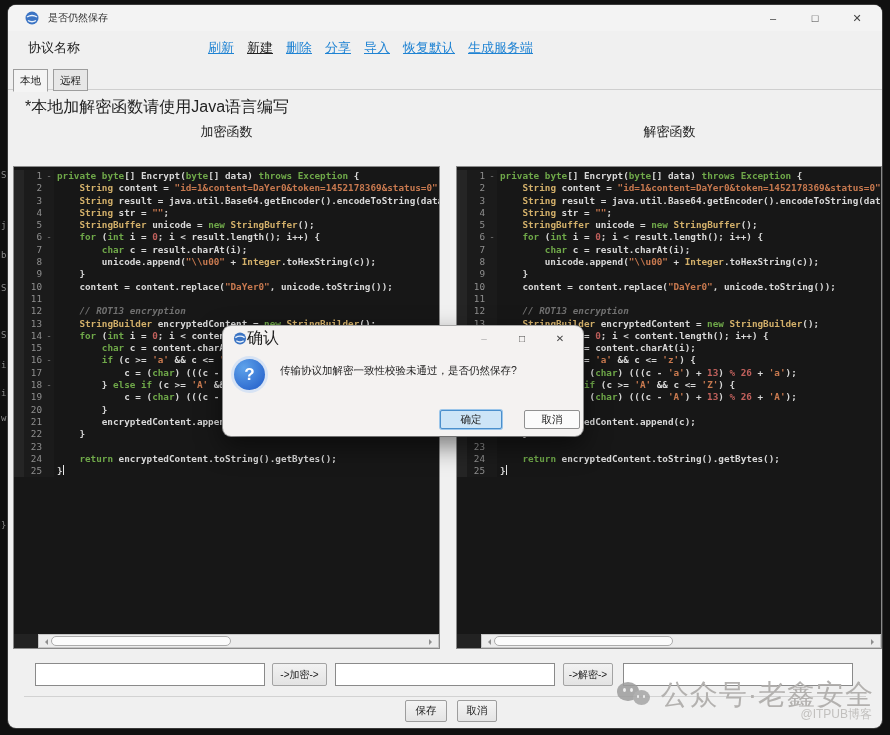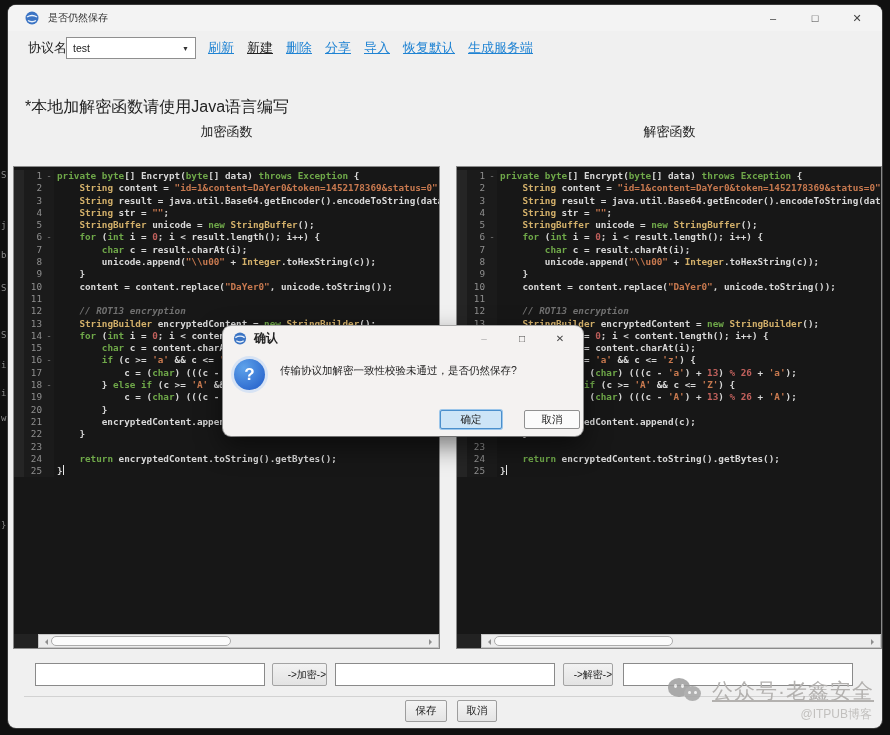--- a/index.html
+++ b/index.html
@@ -70,43 +70,43 @@
   .hs-arrow.l::after{left:3px;border-right-color:#8f8f8f;}
   .hs-arrow.r{margin-left:auto;} .hs-arrow.r::after{right:3px;border-left-color:#8f8f8f;}
   .hs-thumb{position:absolute;left:3%;width:45%;top:1px;bottom:1px;background:#fbfbfb;
             border:1px solid #ababab;border-radius:6px;}
 
   
   .io-input{position:absolute;top:658px;height:23px;background:#fff;border:1px solid #8a8a8a;
             font-size:10.5px;padding:0 4px;}
   #io1{left:27px;width:230px;} #io2{left:327px;width:220px;} #io3{left:615px;width:230px;}
   .io-btn{position:absolute;top:658px;height:23px;background:linear-gradient(#f2f2f2,#e3e3e3);
-          border:1px solid #a3a3a3;border-radius:2px;font-size:10px;color:#222;cursor:pointer;text-align:right;}
+          border:1px solid #a3a3a3;border-radius:2px;font-size:10px;color:#222;cursor:pointer;}
   #btn-enc{left:264px;width:55px;} #btn-dec{left:555px;width:50px;}
 
   .separator{position:absolute;left:16px;top:691px;width:842px;border-top:1px solid #d2d2d2;}
 
   .footer-btn{position:absolute;top:695px;height:22px;background:linear-gradient(#f4f4f4,#e4e4e4);
               border:1px solid #9d9d9d;border-radius:2px;font-size:10.5px;color:#222;cursor:pointer;}
   #btn-save{left:397px;width:42px;} #btn-cancel{left:449px;width:40px;}
 
   
   .watermark{position:absolute;right:8px;top:671px;display:flex;align-items:center;color:#b3b1af;}
   .wm-icon{width:38px;height:30px;position:relative;flex:0 0 38px;opacity:.85;}
   .wm-b1{position:absolute;left:0;top:2px;width:22px;height:19px;border-radius:50% 50% 48% 48%;background:#9d9d9d;}
   .wm-b2{position:absolute;left:16px;top:10px;width:17px;height:15px;border-radius:50%;background:#a6a6a6;}
   .wm-eye{position:absolute;width:3px;height:4px;border-radius:50%;background:#f0f0f0;}
-  .wm-text{font-size:21px;letter-spacing:1px;margin-left:6px;text-decoration:underline;}
+  .wm-text{font-size:28px;letter-spacing:1px;margin-left:6px;}
   .wm-sub{position:absolute;right:10px;top:701px;font-size:12px;color:#c2c0be;}
 
   
   .dialog{position:absolute;left:223px;top:326px;width:360px;height:110px;background:#f4f2f1;
           border-radius:8px;box-shadow:0 10px 26px rgba(0,0,0,.5),0 0 0 1px #b9b9b9;overflow:hidden;}
   .dlg-titlebar{position:absolute;left:0;top:0;width:100%;height:24px;display:flex;align-items:center;padding-left:10px;}
-  .dlg-title{margin-left:7px;font-size:12px;color:#222;font-weight:bold;}
+  .dlg-title{margin-left:0;font-size:16px;color:#222;}
   .dlg-controls{position:absolute;right:4px;top:0;height:24px;display:flex;}
   .dlg-btnc{width:38px;height:24px;display:flex;align-items:center;justify-content:center;font-size:10px;color:#444;}
   .dlg-btnc.dim{color:#b5b5b5;}
   .q-icon{position:absolute;left:11px;top:33px;width:31px;height:31px;border-radius:50%;
           background:radial-gradient(circle at 32% 28%,#5ea2ea,#2f6cd0 75%);
           box-shadow:0 0 0 3px #d7e3f4;color:#fff;font-size:17px;font-weight:bold;
           display:flex;align-items:center;justify-content:center;}
   .dlg-msg{position:absolute;left:57px;top:38px;font-size:10.5px;color:#1c1c1c;}
   .dlg-btn{position:absolute;top:84px;height:19px;border-radius:2px;font-size:10.5px;color:#1c1c1c;cursor:pointer;}
   #dlg-ok{left:217px;width:62px;background:#cde5f7;border:1px solid #4b8fcc;box-shadow:0 0 0 1px #9cc6ea;}
@@ -138,35 +138,32 @@
       <span class="win-title">是否仍然保存</span>
       <div class="win-controls">
         <span class="win-btn">–</span>
         <span class="win-btn">□</span>
         <span class="win-btn">✕</span>
       </div>
     </div>
 
     <div class="toolbar">
       <span class="proto-label">协议名称</span>
-      <div class="select">
-        <span>test</span>
-        <span class="chev">▼</span>
-      </div>
       <nav class="links" id="toolbar-links">
           <a>刷新</a>
           <a class="dark">新建</a>
           <a>删除</a>
           <a>分享</a>
           <a>导入</a>
           <a>恢复默认</a>
           <a>生成服务端</a>
         </nav>
     </div>
 
+    <div class="tabbar" id="tabbar"><span class="tab active">本地</span><span class="tab">远程</span></div>
 
     <div class="note">*本地加解密函数请使用Java语言编写</div>
 
     <div class="panel-header left">加密函数</div>
     <div class="panel-header right">解密函数</div>
 
     <div class="code-panel left">
       <div class="code-lines" id="enc-lines">
           <div class="code-line"><span class="ln">1</span><span class="fold">-</span><span class="code"><span class="tk-kw">private</span> <span class="tk-kw">byte</span>[] Encrypt(<span class="tk-kw">byte</span>[] data) <span class="tk-kw">throws</span> <span class="tk-kw">Exception</span> {</span></div>
           <div class="code-line"><span class="ln">2</span><span class="fold"></span><span class="code">    <span class="tk-type">String</span> content = <span class="tk-str">"id=1&amp;content=DaYer0&amp;token=1452178369&amp;status=0"</span>;</span></div>

